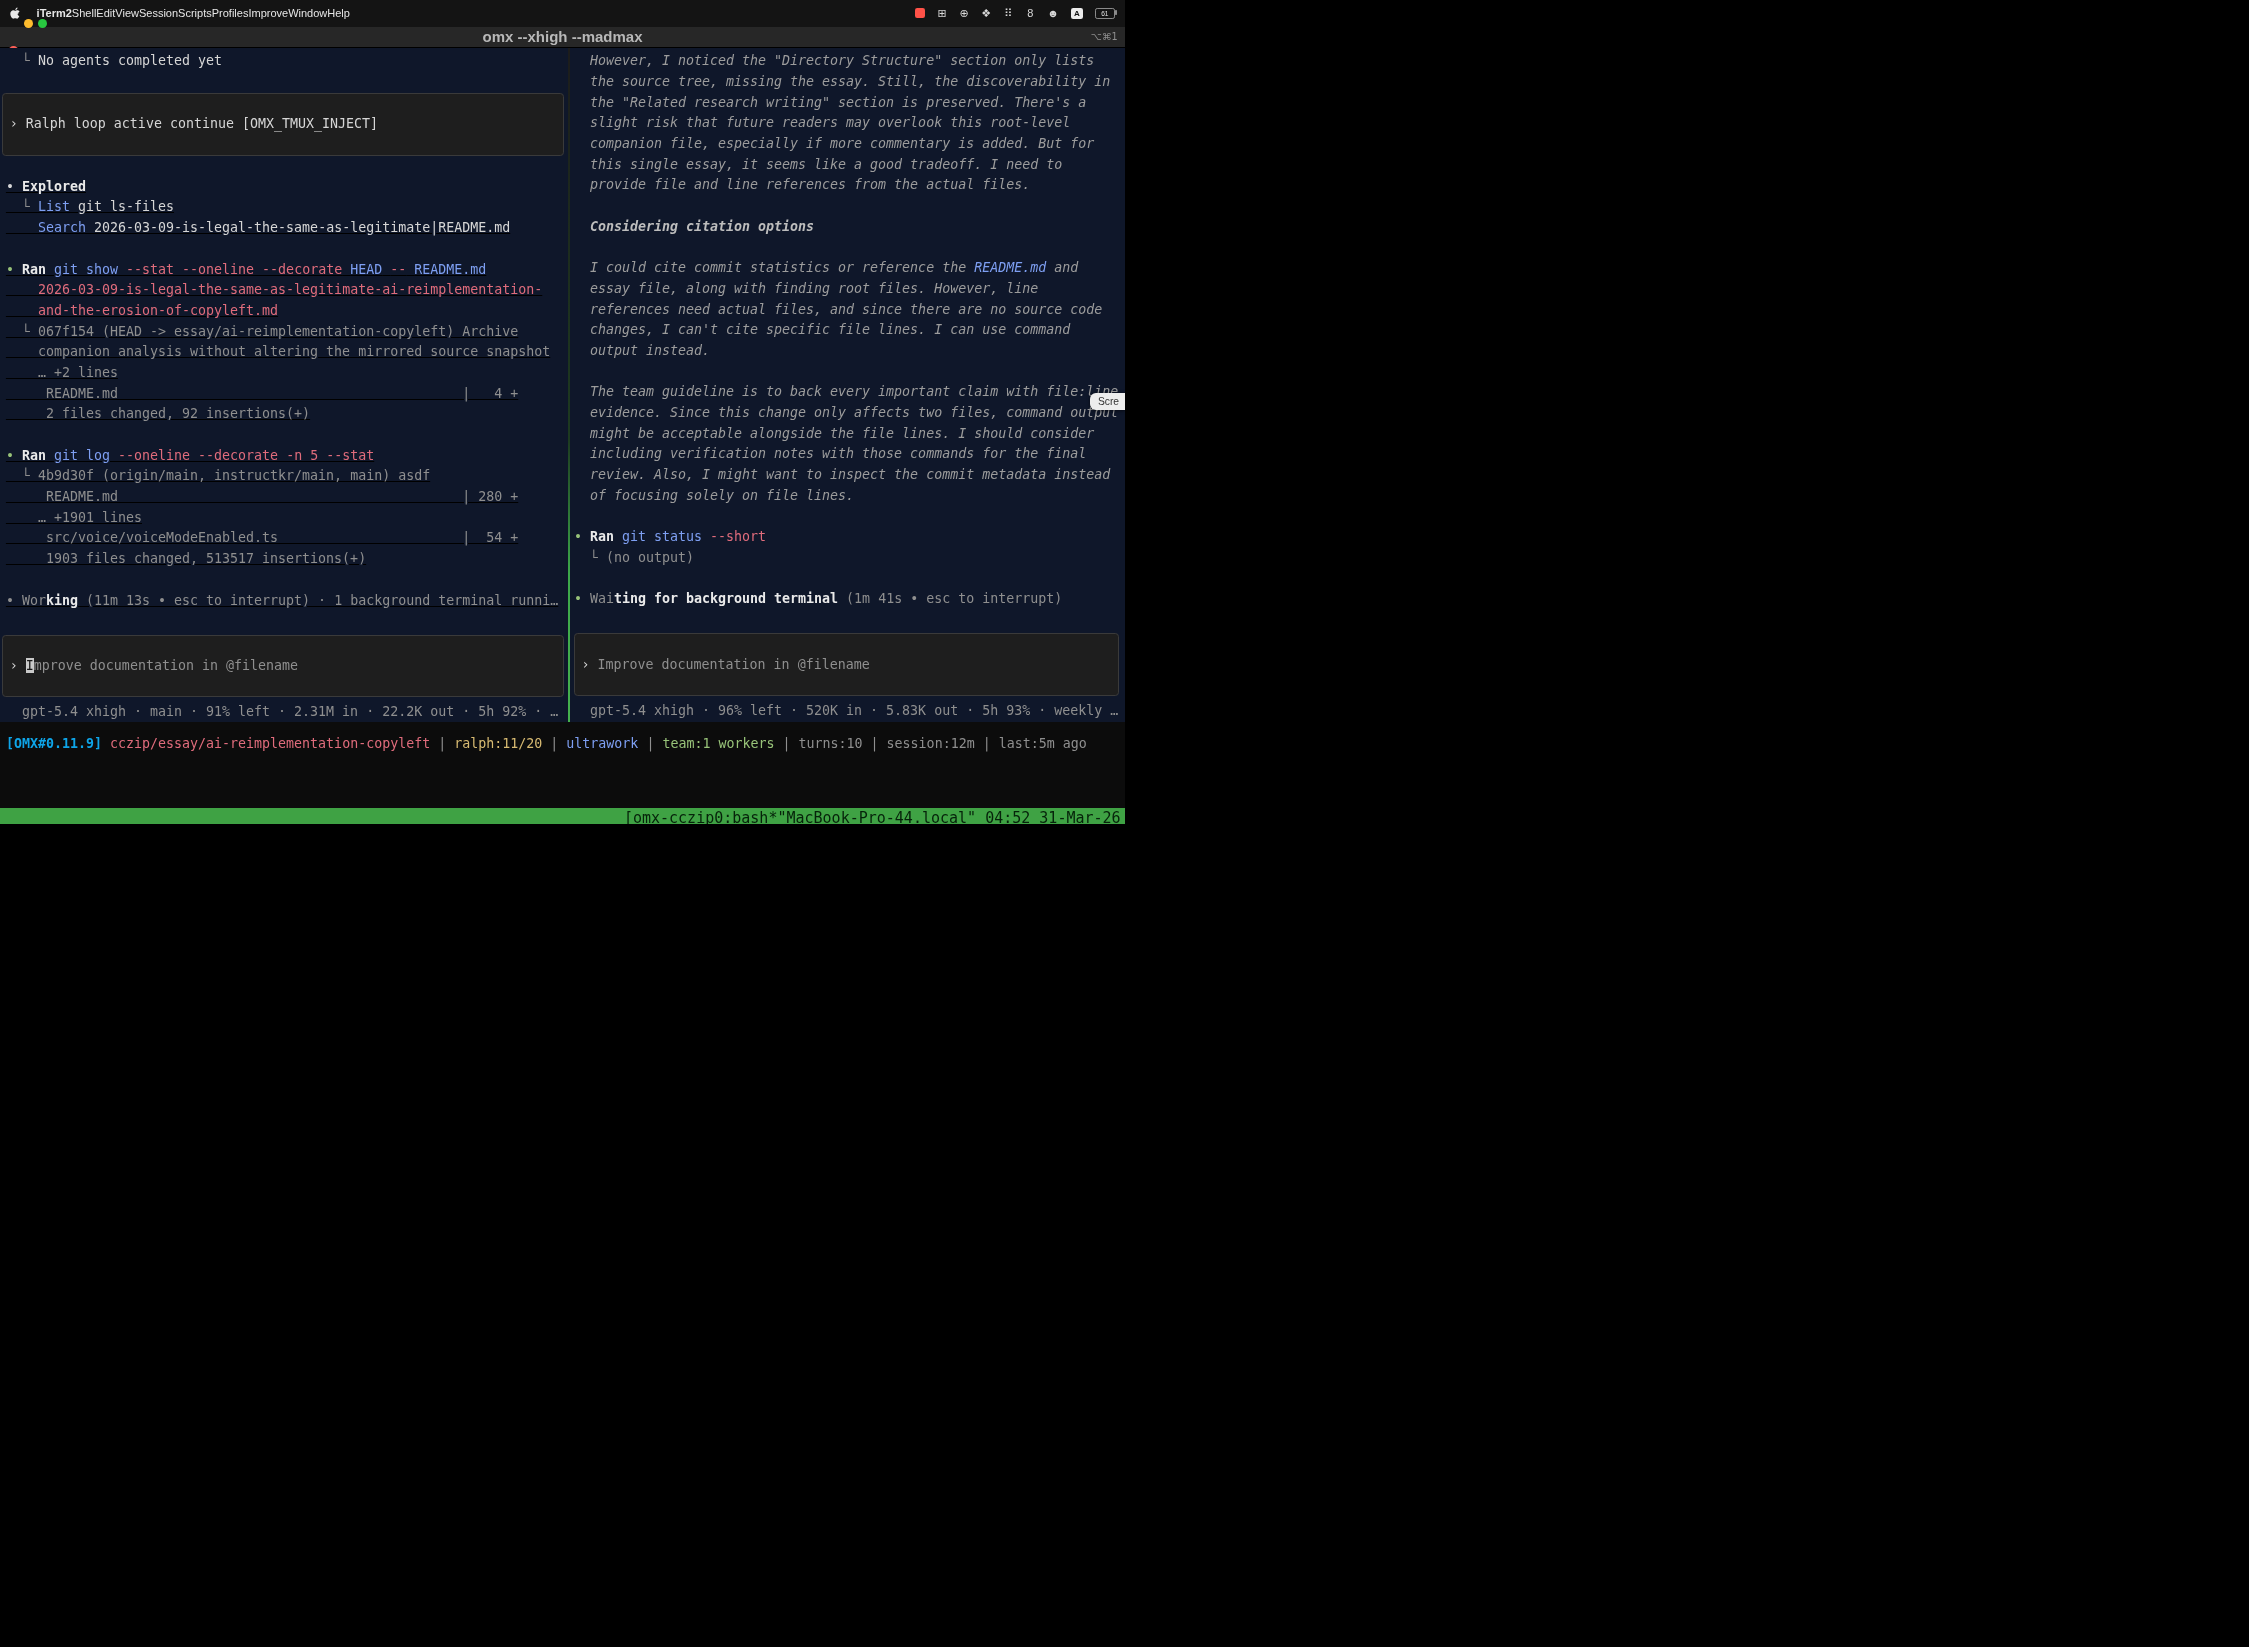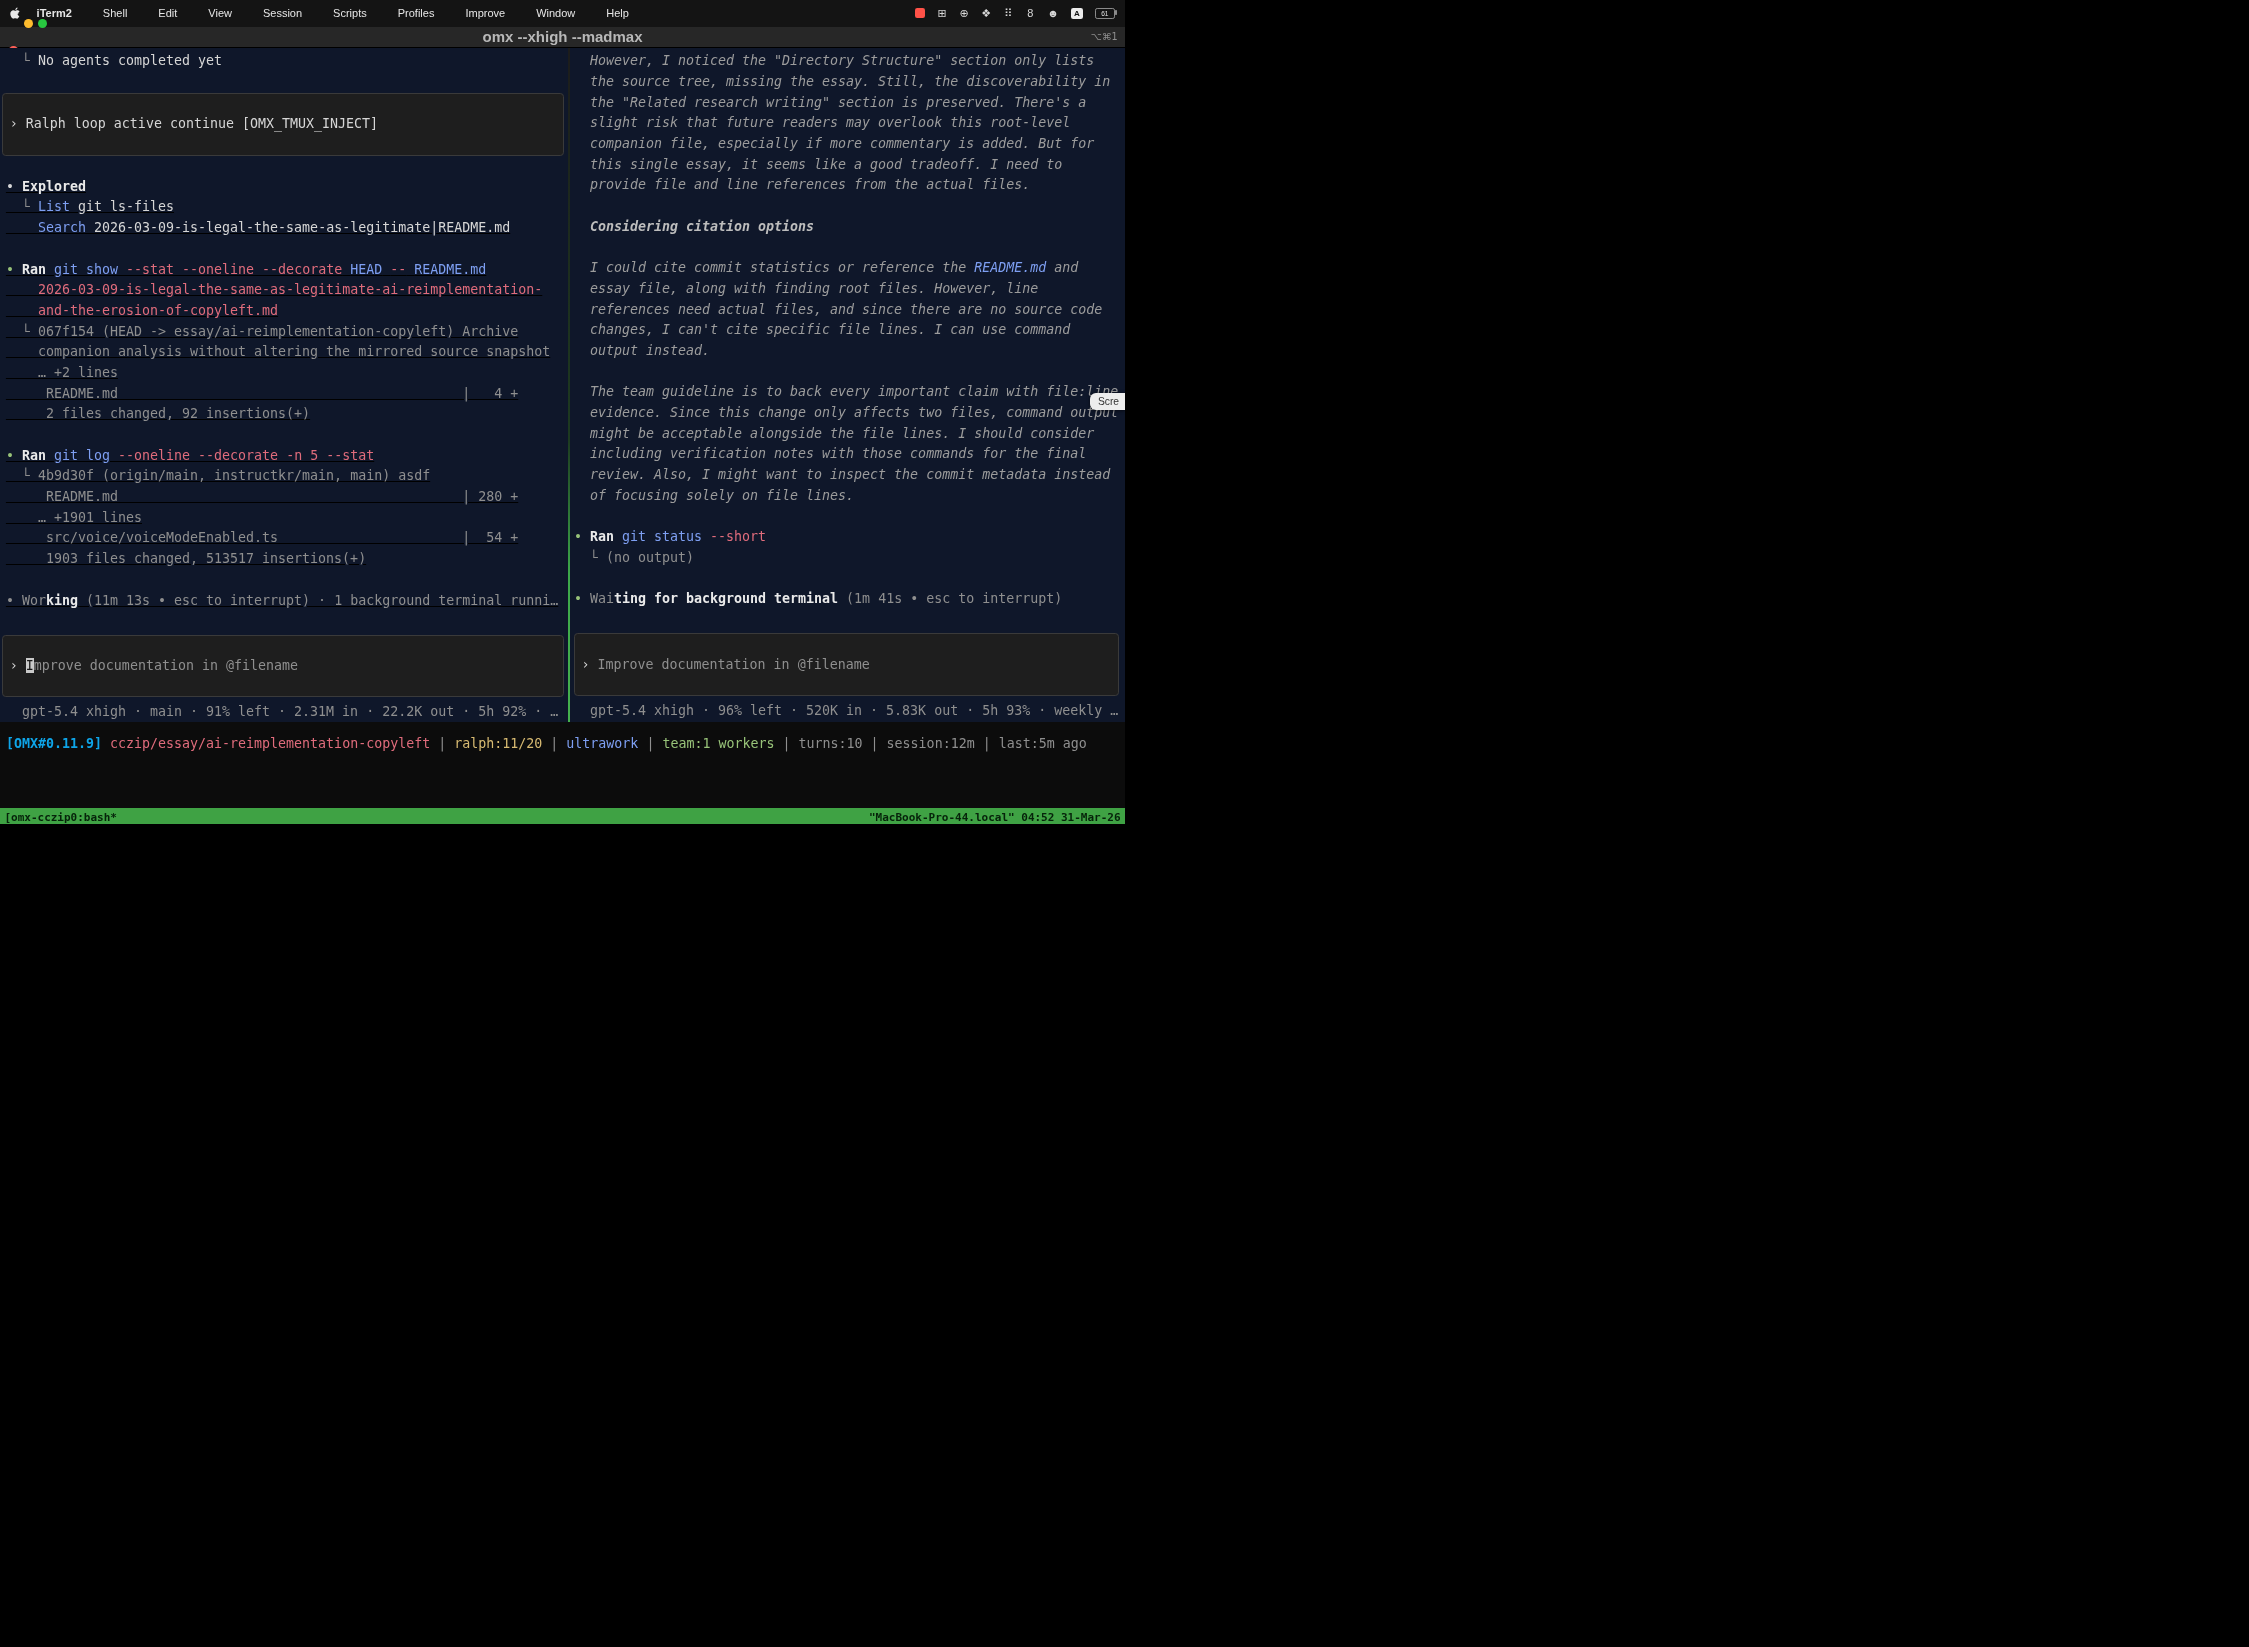--- a/index.html
+++ b/index.html
@@ -61,39 +61,39 @@
   .inject-box .tl,.input-box .tl{height:auto;}
   .lines.post{margin-top:20.7px;text-decoration:underline;}
   .input-box{margin:23.6px 4.4px 0 2.2px;height:61px;background:#1e1e1e;border:0.7px solid #3a3a3a;border-radius:3.7px;
     display:flex;align-items:center;padding-left:6.6px;}
   .pane-right .input-box{margin:23.6px 5.9px 0 4.4px;}
   .status-row{margin-top:4.4px;padding-left:5.9px;}
   .pane-right .status-row{padding-left:4.4px;}
 
   
   .omx{height:74px;background:#0c0c0c;padding:11.8px 0 0 5.9px;}
-  .tmux{height:20px;background:#3fa244;color:#06230a;display:flex;justify-content:space-between;align-items:center;
-    padding:0 4.4px;font-size:11px;line-height:20px;white-space:pre;font-weight:bold;}
+  .tmux{height:20px;background:#3fa244;color:#06230a;display:flex;justify-content:flex-end;align-items:center;
+    padding:0 4.4px;font-size:15px;line-height:20px;white-space:pre;}
 
   
   .overlay-pill{position:absolute;top:345px;right:0;background:#ededed;color:#333;
     font-family:"Liberation Sans",sans-serif;font-size:10.3px;padding:3px 5.9px 3px 8px;
     border-radius:5.9px 0 0 5.9px;box-shadow:0 0.7px 3.7px rgba(0,0,0,.6);z-index:6;}
 </style>
 </head>
 <body>
 
 <div class="menubar">
   <div class="menu-left">
     <span class="apple">
       <svg width="10.3" height="12.5" viewBox="0 0 14 16" aria-hidden="true">
         <path d="M11.3 8.6c0-2 1.6-3 1.7-3.1-.9-1.4-2.4-1.6-2.9-1.6-1.2-.1-2.4.7-3 .7-.6 0-1.6-.7-2.6-.7C2.6 4 .4 5.6.4 8.8c0 1 .2 2 .6 3 .5 1.2 2 3.6 3.3 3.6.9 0 1.4-.6 2.6-.6s1.6.6 2.6.6c1.3 0 2.7-2.2 3.2-3.4-1.7-.8-2.4-2.3-2.4-3.4zM9.4 2.6c.5-.6.9-1.5.8-2.4-.8 0-1.7.5-2.2 1.2-.5.5-.9 1.4-.8 2.3.8.1 1.7-.5 2.2-1.1z" fill="#e8e8e8"></path>
       </svg>
     </span>
-    <span style="display: flex; gap: 31px; align-items: center;">
+    <span style="display: flex; gap: 0; align-items: center;">
         <span class="mi app">iTerm2</span> 
         <span class="mi">Shell</span> 
         <span class="mi">Edit</span> 
         <span class="mi">View</span> 
         <span class="mi">Session</span> 
         <span class="mi">Scripts</span> 
         <span class="mi">Profiles</span> 
         <span class="mi">Improve</span> 
         <span class="mi">Window</span> 
         <span class="mi">Help</span> 

